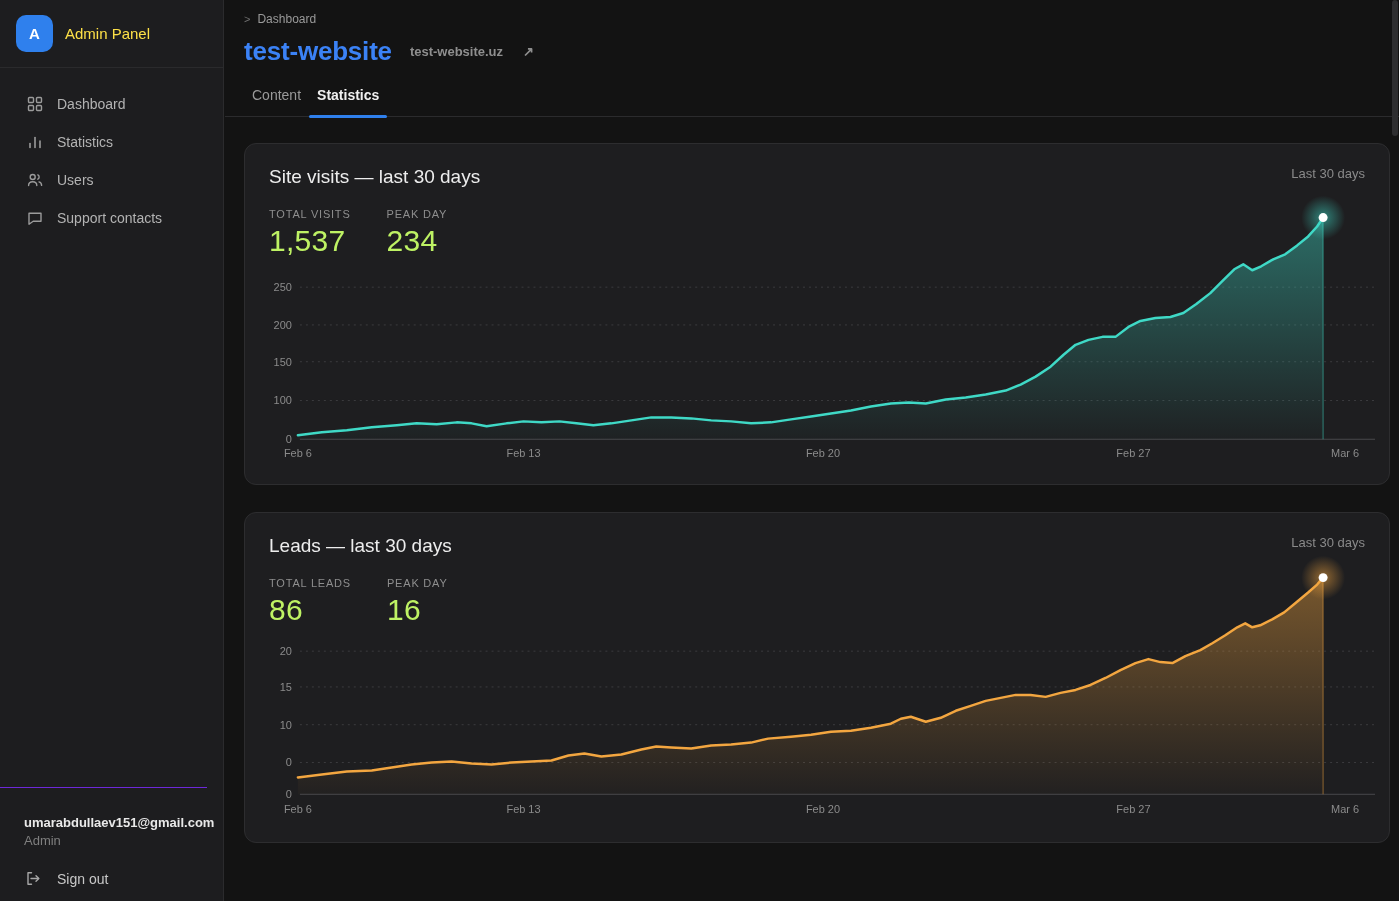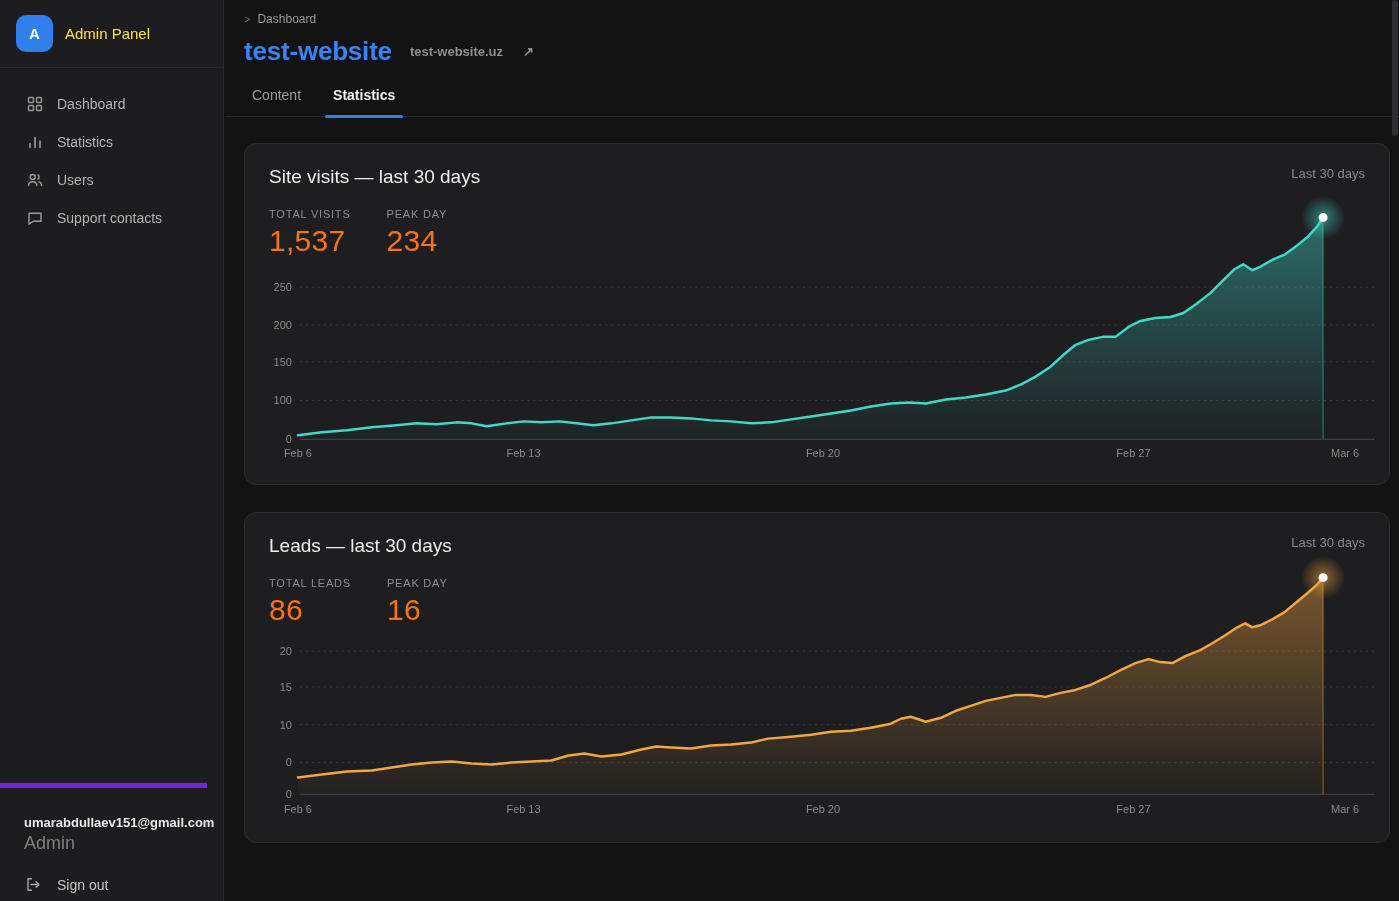--- a/index.html
+++ b/index.html
@@ -27,41 +27,41 @@
   .brand-name { font-size:15px; font-weight:400; color:#fde047; }
   .nav { padding-top:17px; }
   .nav-item {
     display:flex; align-items:center; gap:13px;
     height:38px; padding-left:26px; cursor:pointer;
     color:#b3b3b3; font-size:14px;
   }
   .nav-item .ic { width:18px; height:18px; color:#9b9b9b; flex:0 0 18px; display:flex; }
   .side-footer {
     position:absolute; bottom:0; left:0; right:16px;
-    border-top:5px solid #6d28d9; padding:27px 24px 8px;
+    border-top:1px solid #6d28d9; padding:27px 24px 14px;
   }
   .side-email { font-size:13px; font-weight:700; color:#e9e9e9; }
-  .side-role  { font-size:18px; color:#7f7f7f; margin-top:3px; }
+  .side-role  { font-size:13px; color:#7f7f7f; margin-top:3px; }
   .signout {
     margin-top:22px; display:flex; align-items:center; gap:16px;
     font-size:14px; color:#c8c8c8; cursor:pointer;
   }
   .signout .ic { width:17px; height:17px; color:#a7a7a7; display:flex; }
   
   .main { position:absolute; left:225px; top:0; right:0; bottom:0; }
   .crumbs {
     padding:12px 0 0 19px; font-size:12px; color:#9a9a9a;
     display:flex; align-items:center; gap:7px;
   }
   .crumb-chevron { color:#6f6f6f; font-size:11px; }
   .title-row { display:flex; align-items:center; gap:18px; padding:10px 0 0 19px; }
   .page-title { font-size:26px; font-weight:700; color:#3b82f6; letter-spacing:-0.2px; }
   .site-link { font-size:13px; color:#8f8f8f; cursor:pointer; display:flex; gap:20px; align-items:center;font-weight:bold; }
   .tabs {
-    display:flex; gap:16px; margin:20px 0 0 19px; position:relative;
+    display:flex; gap:0; margin:20px 0 0 19px; position:relative;
   }
   .tabbar-line { position:absolute; left:-19px; right:-1150px; bottom:0; height:1px; background:#2b2b2d; }
   .tab {
     position:relative; padding:0 8px 14px; font-size:14px; color:#9a9a9a; cursor:pointer;
   }
   .tab.active { color:#f0f0f0; font-weight:700; }
   .tab.active .underline {
     position:absolute; left:0; right:0; bottom:-1px; height:3px;
     border-radius:2px; background:#2f80ed;
   }
@@ -72,21 +72,21 @@
   }
   .card + .card { margin-top:27px; }
   .card-head {
     position:relative; z-index:2; display:flex; justify-content:space-between;
     align-items:flex-start; padding:22px 24px 0;
   }
   .card-title { font-size:19px; font-weight:400; color:#ededed; }
   .range-label { font-size:13px; color:#8a8a8a; }
   .stats { position:relative; z-index:2; display:flex; gap:36px; padding:20px 24px 0; }
   .stat-label { font-size:11px; letter-spacing:0.8px; color:#8e8e8e; }
-  .stat-value { font-size:30px; font-weight:500; color:#f97316; margin-top:4px; letter-spacing:0.3px; }
+  .stat-value { font-size:30px; font-weight:500; color:#bef264; margin-top:4px; letter-spacing:0.3px; }
   .chart-holder { position:absolute; inset:0; z-index:1; pointer-events:none; }
   .chart-holder svg { display:block; width:100%; height:100%; }
   svg text { font-family:"Liberation Sans", sans-serif; font-size:11px; fill:#8b8b8b; }
   .scroll-thumb {
     position:absolute; right:1px; top:0; width:6px; height:136px;
     background:#2e2e30; border-radius:3px;
   }
 </style>
 </head>
 <body>

